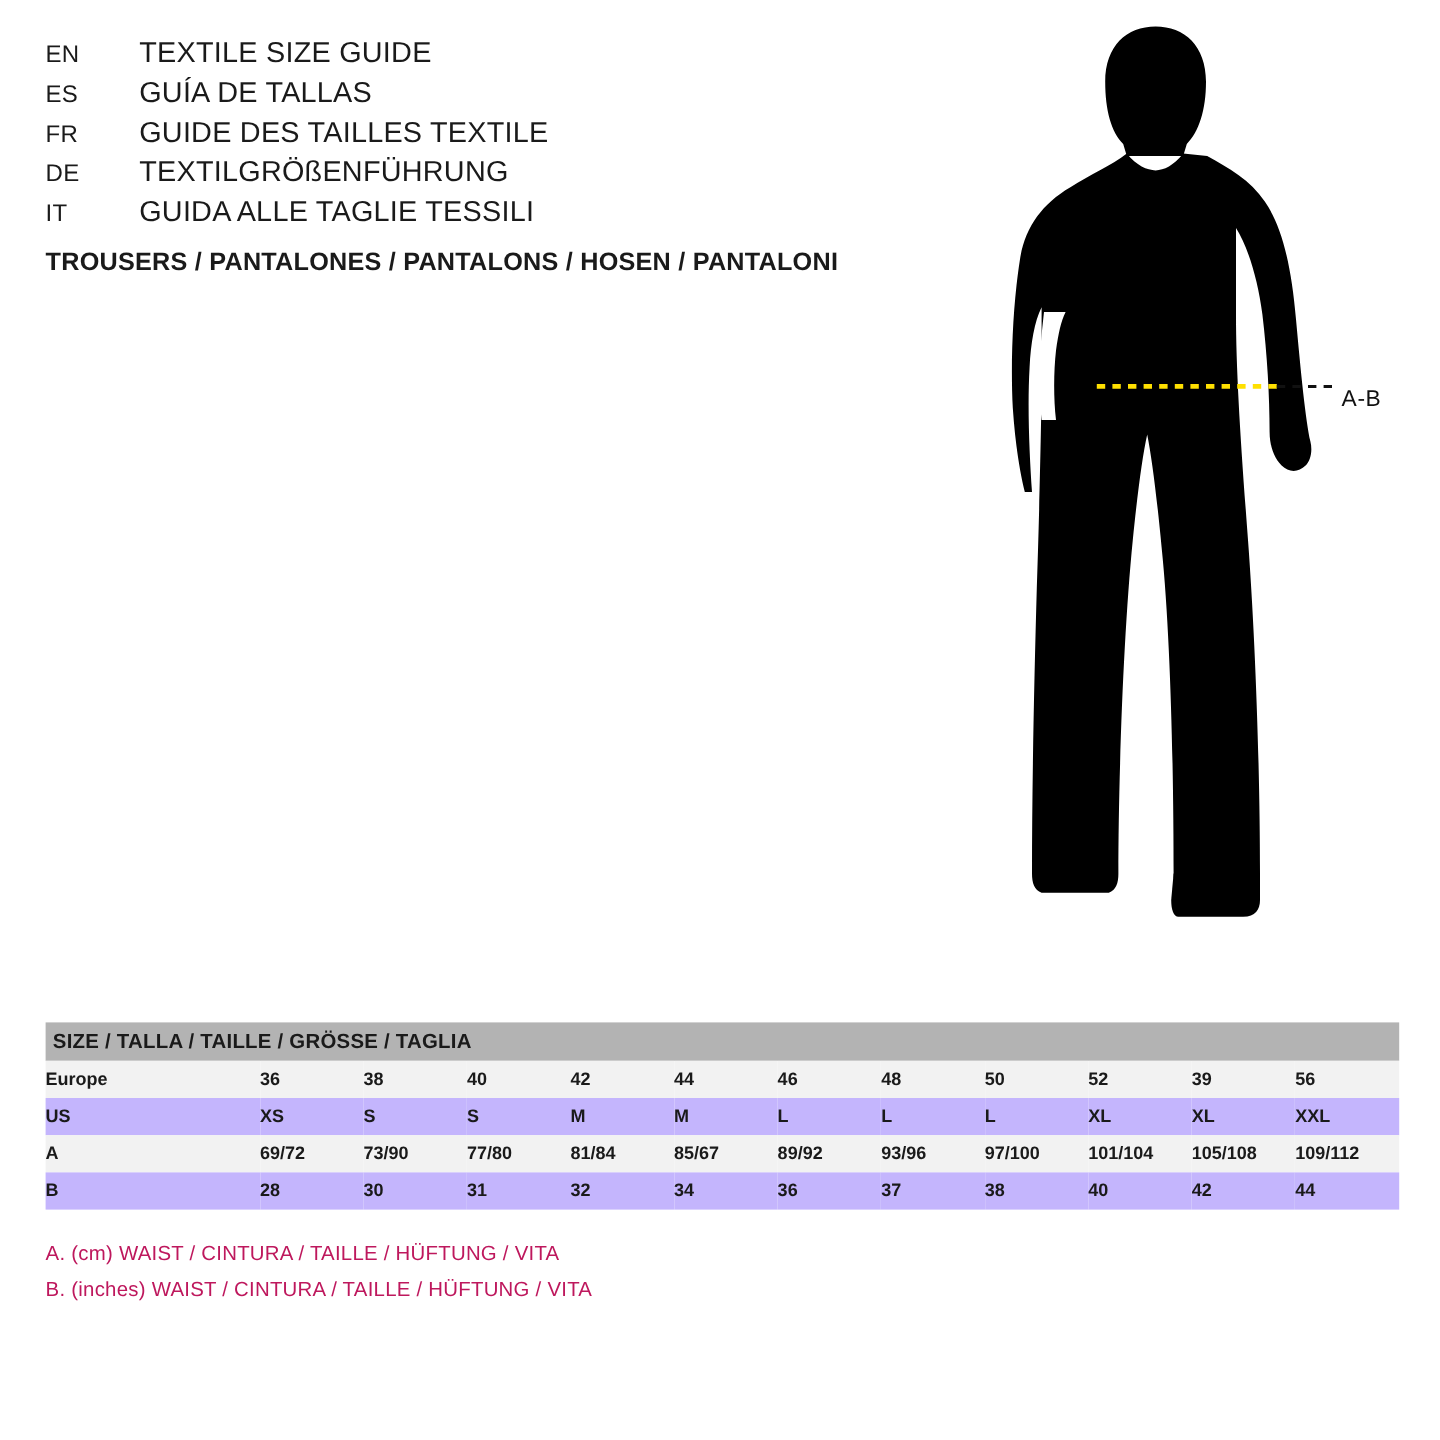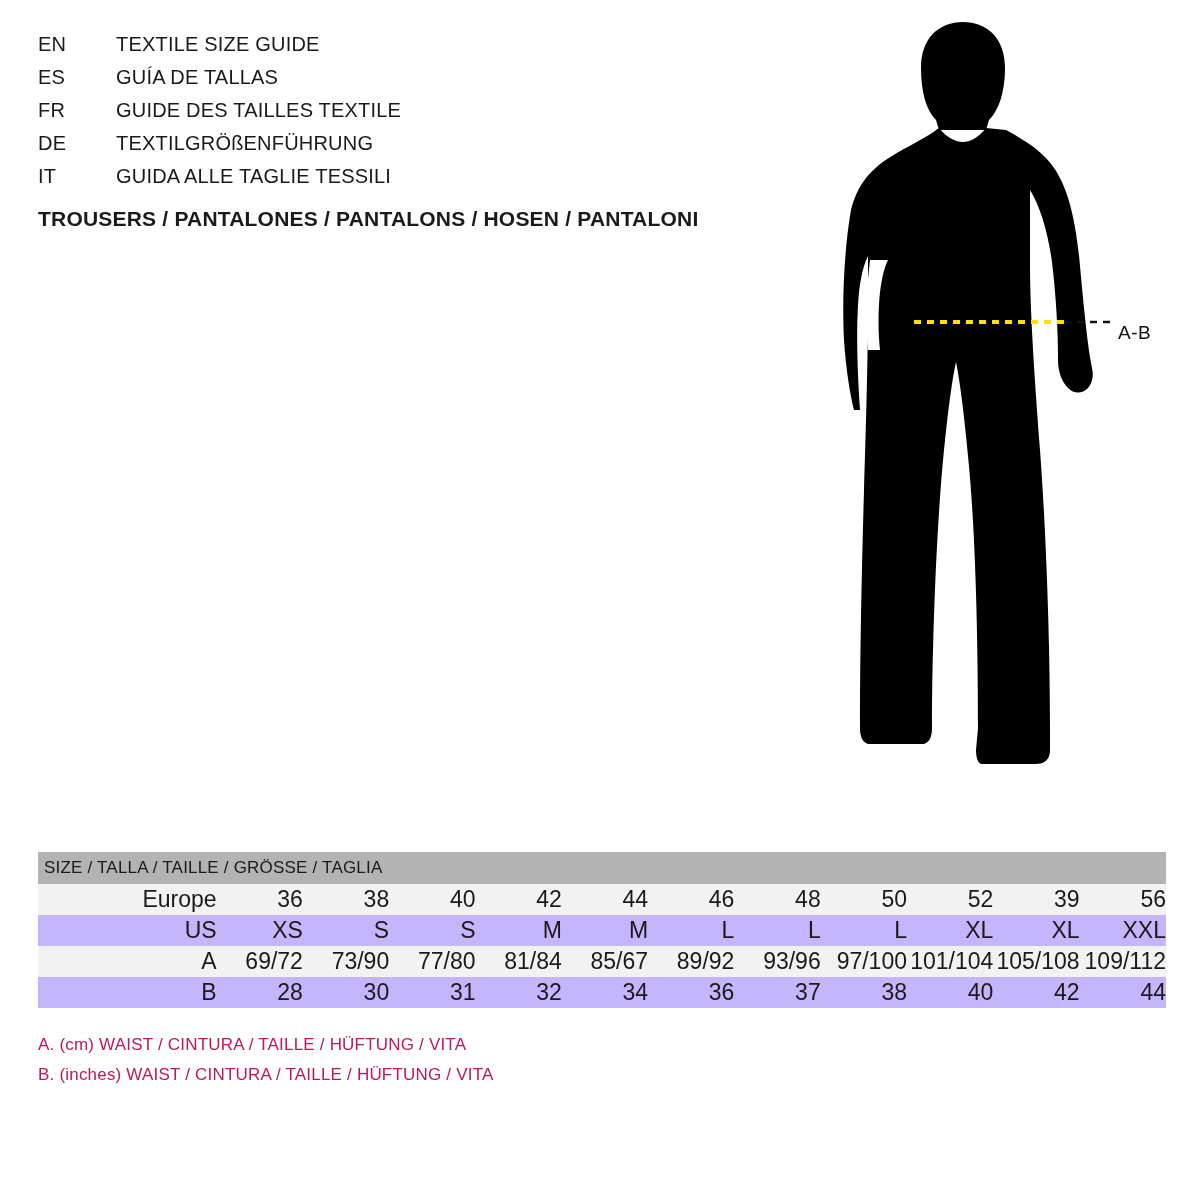--- a/index.html
+++ b/index.html
@@ -29,21 +29,21 @@
     height: 33px;
     line-height: 33px;
   }
   .lang-code {
     width: 78px;
     font-size: 20px;
     letter-spacing: 0.2px;
     color: #1a1a1a;
   }
   .lang-text {
-    font-size: 20px;
+    font-size: 24px;
     letter-spacing: 0.2px;
     color: #1a1a1a;
   }
   .garment-line {
     margin-top: 14px;
     font-size: 21px;
     font-weight: bold;
     letter-spacing: 0.2px;
     color: #1a1a1a;
   }
@@ -85,31 +85,31 @@
     margin-bottom: 14px;
   }
   table.size-table {
     border-collapse: collapse;
     width: 1128px;
     table-layout: fixed;
   }
   table.size-table td, table.size-table th {
     padding: 0;
     height: 31px;
-    font-size: 23px;
-    font-weight: normal;
-    text-align: right;
+    font-size: 15px;
+    font-weight: bold;
+    text-align: left;
     color: #1a1a1a;
     vertical-align: middle;
   }
   table.size-table th.hdr {
     background: #b3b3b3;
     text-align: left;
     padding-left: 6px;
-    font-weight: normal;
+    font-weight: bold;
     font-size: 17px;
     letter-spacing: 0.2px;
     height: 32px;
   }
   tr.row-light td { background: #f2f2f2; }
   tr.row-dark td  { background: #c4b5fd; }
   td.rowlabel {
     text-align: left;
     padding-left: 6px;
   }

